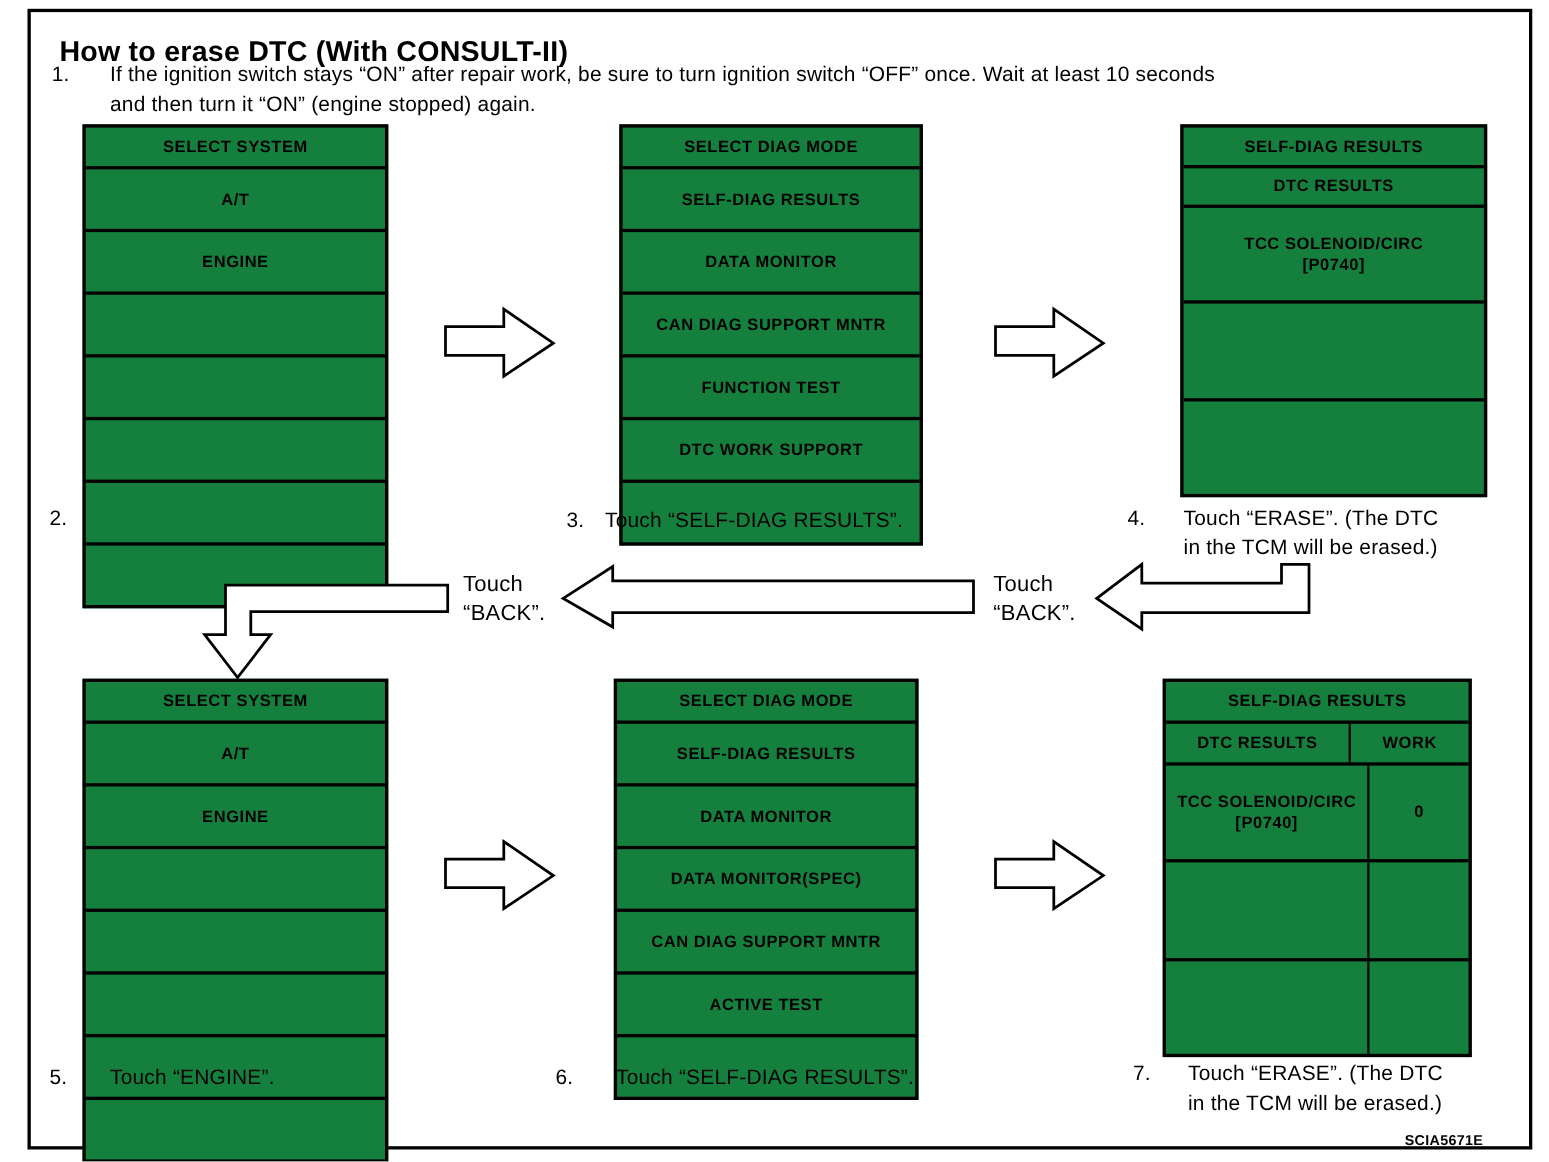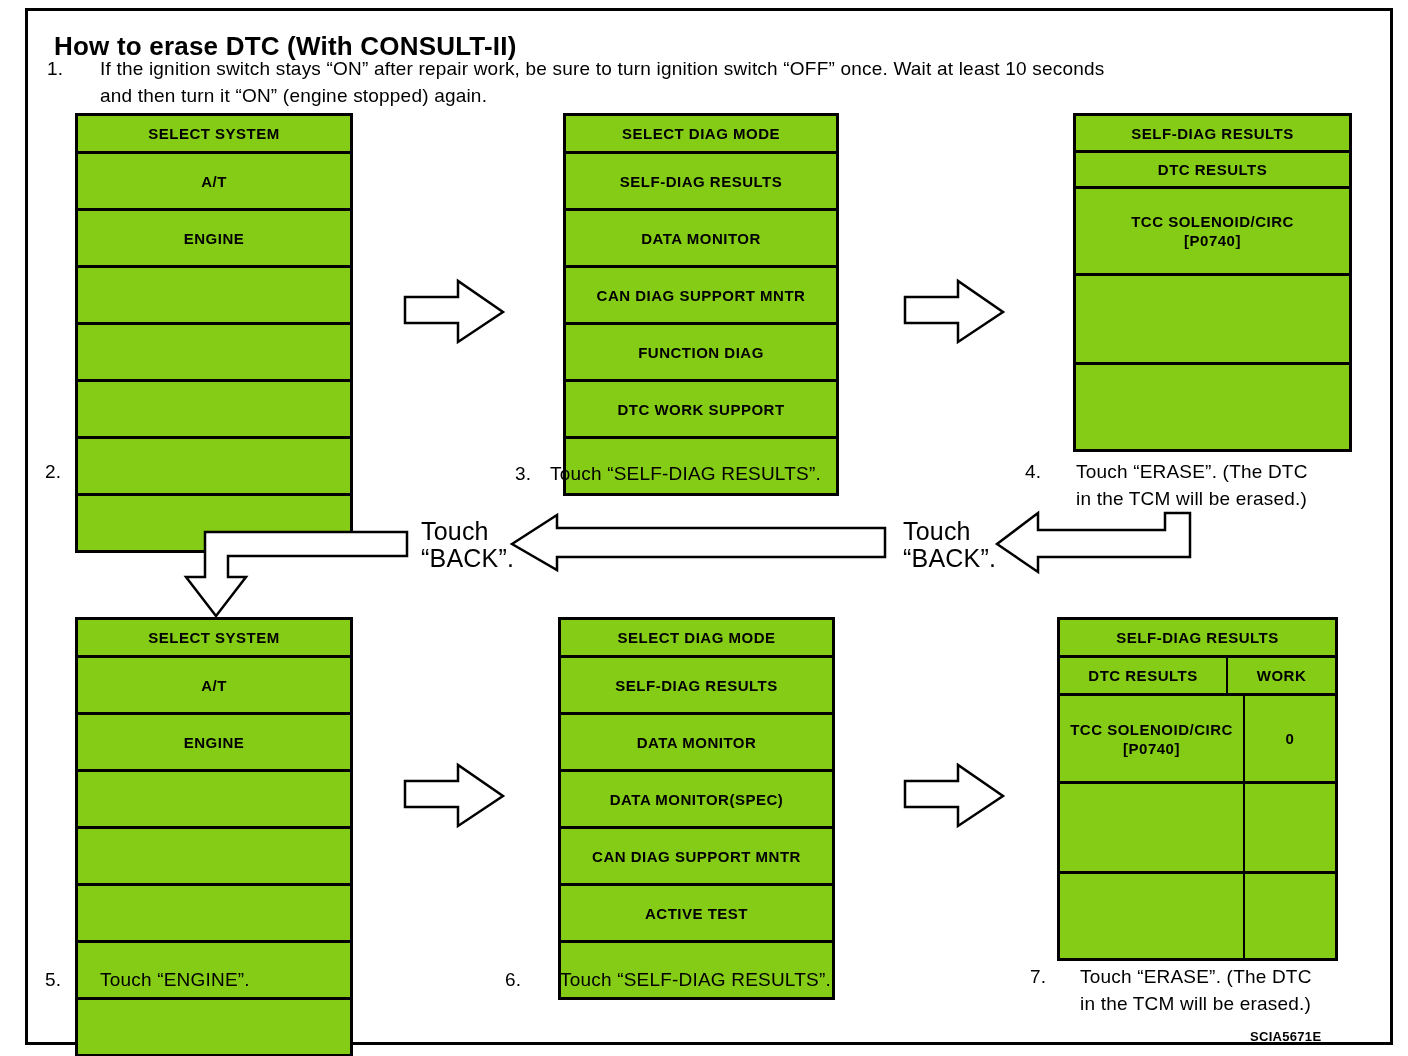--- a/index.html
+++ b/index.html
@@ -4,34 +4,34 @@
 <style>
   html,body{margin:0;padding:0;background:#fff;}
   .canvas{
     position:relative;width:1408px;height:1056px;background:#fff;
     font-family:"Liberation Sans",sans-serif;color:#000;overflow:hidden;
   }
   .frame{position:absolute;left:25px;top:8px;width:1368px;height:1037px;border:3px solid #000;box-sizing:border-box;}
   .title{position:absolute;left:33px;top:31px;font-size:26px;font-weight:bold;letter-spacing:0.2px;margin-left:21px;}
   .step{position:absolute;display:flex;font-size:19px;line-height:27px;letter-spacing:0.2px;}
   .step .num{flex:none;}
-  .tbl{position:absolute;border:3px solid #000;background:#84cc16;box-sizing:content-box;}
+  .tbl{position:absolute;border:3px solid #000;background:#15803d;box-sizing:content-box;}
   .hdr,.row{display:flex;align-items:center;justify-content:center;
     font-size:15px;font-weight:bold;letter-spacing:0.5px;text-align:center;box-sizing:border-box;}
   .row{border-top:3px solid #000;}
   .ss .hdr{height:35px;}
   .ss .row{height:57px;}
   .twoline{line-height:19px;}
   .rowsplit{display:flex;border-top:3px solid #000;box-sizing:border-box;align-items:stretch;}
   .cL{display:flex;align-items:center;justify-content:center;border-right:2px solid #000;
     font-size:15px;font-weight:bold;letter-spacing:0.5px;text-align:center;box-sizing:border-box;}
   .cR{flex:1;display:flex;align-items:center;justify-content:center;
     font-size:15px;font-weight:bold;letter-spacing:0.5px;text-align:center;}
-  .back{position:absolute;font-size:25px;line-height:27px;letter-spacing:0.2px;}
-  .code{position:absolute;left:1250px;top:1029px;font-size:13px;font-weight:bold;letter-spacing:0.3px;}
+  .back{position:absolute;font-size:20px;line-height:27px;letter-spacing:0.2px;}
+  .code{position:absolute;left:1277px;top:1029px;font-size:13px;font-weight:bold;letter-spacing:0.3px;}
   svg.overlay{position:absolute;left:0;top:0;pointer-events:none;}
   svg.overlay polygon{fill:#fff;stroke:#000;stroke-width:2.5;}
 </style>
 </head>
 <body>
 
 <div class="canvas">
 
   <div class="frame"></div>
 
@@ -54,21 +54,21 @@
     <div class="row"></div>
     <div class="row"></div>
     <div class="row"></div>
   </div>
 
   <div class="tbl ss" style="left:563px;top:113px;width:270px;">
     <div class="hdr">SELECT DIAG MODE</div>
     <div class="row">SELF-DIAG RESULTS</div>
     <div class="row">DATA MONITOR</div>
     <div class="row">CAN DIAG SUPPORT MNTR</div>
-    <div class="row">FUNCTION DIAG</div>
+    <div class="row">FUNCTION TEST</div>
     <div class="row">DTC WORK SUPPORT</div>
     <div class="row"></div>
   </div>
 
   <div class="tbl" style="left:1073px;top:113px;width:273px;">
     <div class="hdr" style="height:34px;">SELF-DIAG RESULTS</div>
     <div class="row" style="height:36px;">DTC RESULTS</div>
     <div class="row twoline" style="height:87px;">
       <div>
         <div>TCC SOLENOID/CIRC</div>

